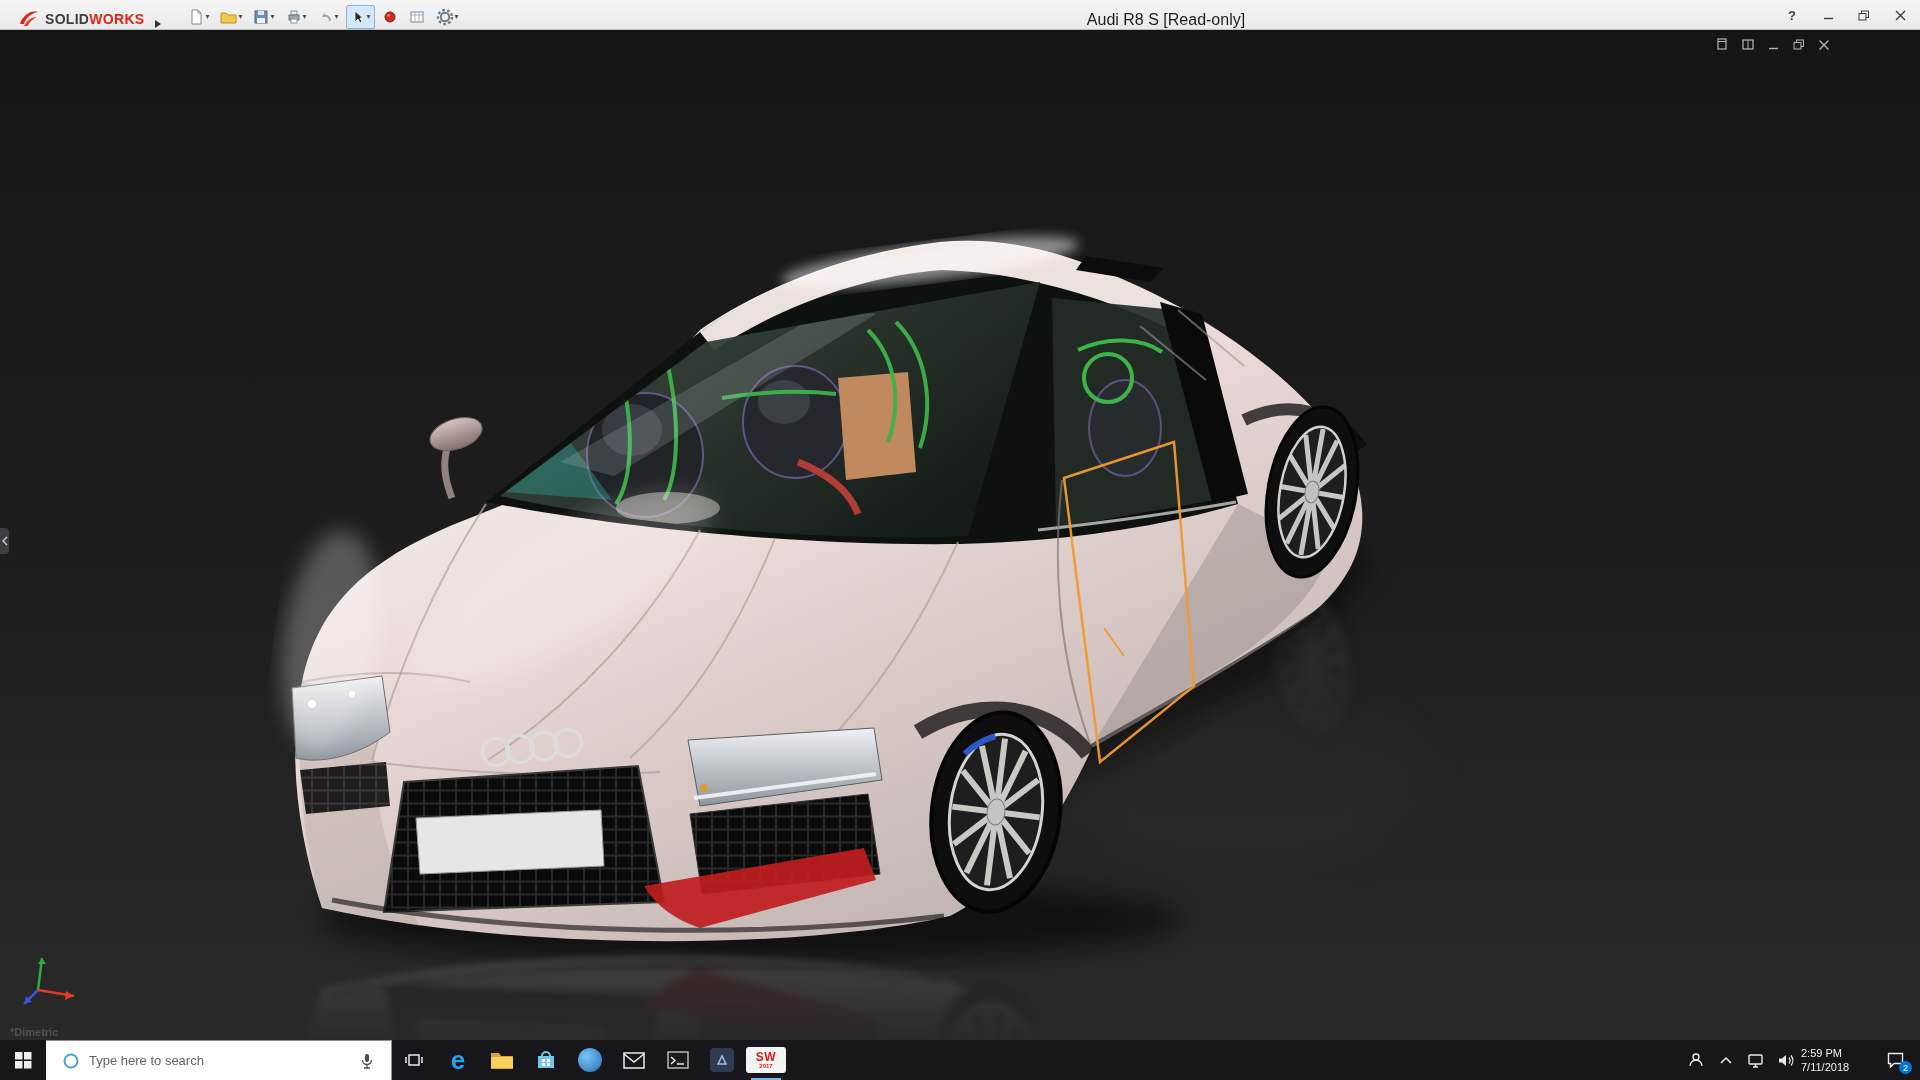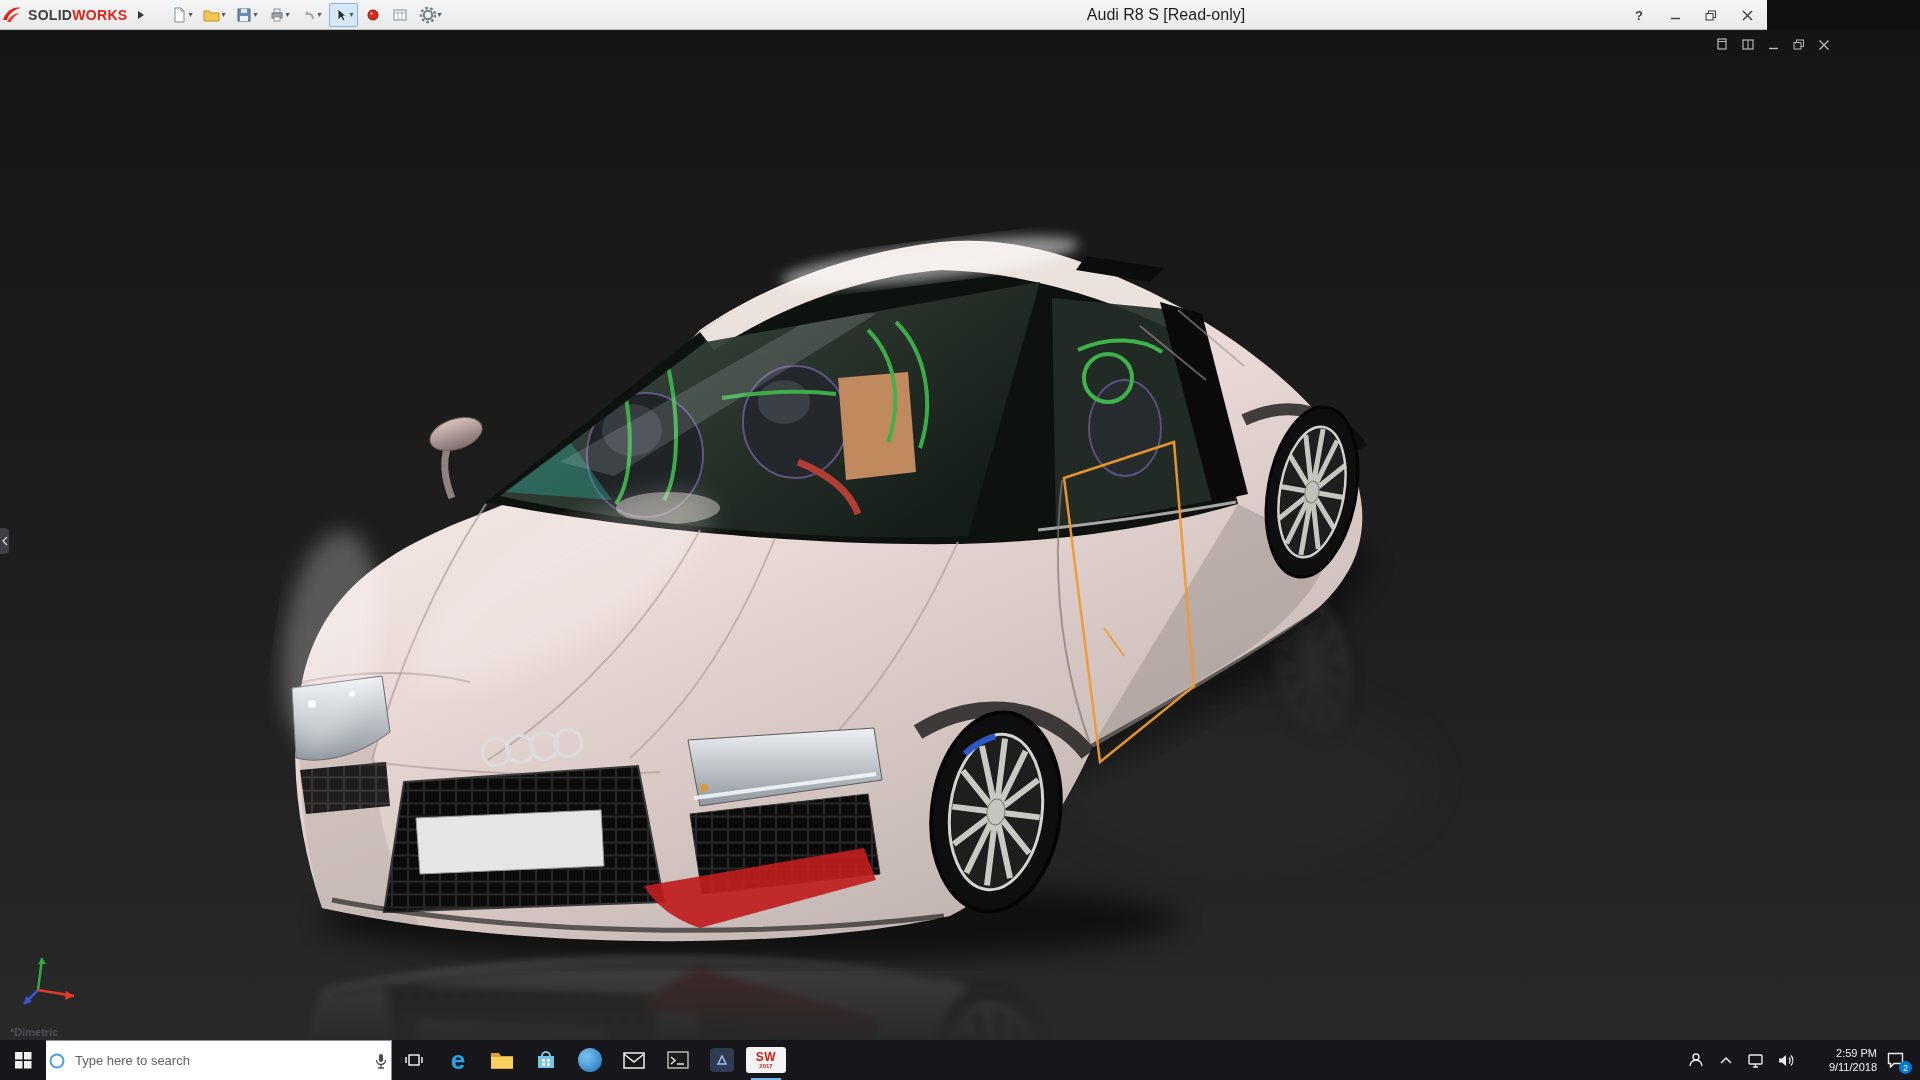--- a/index.html
+++ b/index.html
@@ -1,20 +1,20 @@
 <!DOCTYPE html>
 <html><head>
 <meta charset="utf-8">
 <style>
   *{margin:0;padding:0;box-sizing:border-box}
   html,body{width:1920px;height:1080px;overflow:hidden;background:#000;font-family:"Liberation Sans",sans-serif}
   .stage{position:relative;width:1920px;height:1080px;overflow:hidden;background:#101010}
 
   
-  .titlebar{position:absolute;top:0;left:0;width:1767px;height:30px;background:linear-gradient(#f6f6f6,#e9e9e9);border-bottom:1px solid #bcbcbc;display:flex;align-items:center;padding-left:1px}
+  .titlebar{position:absolute;top:0;left:0;width:1920px;height:30px;background:linear-gradient(#f6f6f6,#e9e9e9);border-bottom:1px solid #bcbcbc;display:flex;align-items:flex-end;padding-left:18px}
   .brand{display:flex;align-items:center;gap:5px}
   .brand-text{font-size:14px;font-weight:bold;letter-spacing:.3px;white-space:nowrap}
   .brand-solid{color:#3d3d3d}
   .brand-works{color:#e2231a}
   .flyout{margin-left:10px;display:flex;align-items:center}
   .toolbar{margin-left:22px;display:flex;align-items:center;gap:3px}
   .tb{height:24px;display:flex;align-items:center;padding:0 3px;border:1px solid transparent;border-radius:2px}
   .tb.active{background:#d5e8fa;border-color:#86b3e0}
   .caret{font-size:8px;color:#555;margin-left:1px;line-height:1}
   .doc-title{position:absolute;left:1166px;transform:translateX(-50%);font-size:16px;color:#1e1e1e;white-space:nowrap}
@@ -25,35 +25,35 @@
   .viewport{position:absolute;top:30px;left:0;width:1844px;height:1010px;background:#1c1c1c}
   .scene{position:absolute;left:0;top:0;width:1920px;height:1010px;display:block}
   .child-controls{position:absolute;top:8px;right:14px;display:flex;gap:13px;align-items:center;opacity:.9}
   .left-tab{position:absolute;left:0;top:498px;width:9px;height:26px;background:#3d3d44;border-radius:0 4px 4px 0;display:flex;align-items:center;justify-content:center}
   .triad{position:absolute;left:14px;bottom:24px}
   .view-label{position:absolute;left:10px;bottom:2px;font-size:11px;font-weight:bold;color:#4f4f57}
 
   
   .taskbar{position:absolute;left:0;bottom:0;width:1920px;height:40px;background:#16161b;display:flex;align-items:stretch;z-index:5}
   .tb-btn{width:46px;display:flex;align-items:center;justify-content:center}
-  .search{width:346px;background:#fff;display:flex;align-items:center;padding:0 2px;gap:9px;border:1px solid #8f8f8f;border-left:none;border-bottom:none}
+  .search{width:346px;background:#fff;display:flex;align-items:center;padding:0 16px;gap:9px;border:1px solid #8f8f8f;border-left:none;border-bottom:none}
   .search input{border:none;outline:none;font-size:13px;color:#444;width:240px;background:transparent;font-family:inherit}
   .search input::placeholder{color:#636363;opacity:1}
   .mic{margin-left:auto}
   .app{width:44px;display:flex;align-items:center;justify-content:center;position:relative}
   .app.active::after{content:"";position:absolute;bottom:0;left:7px;right:7px;height:2px;background:#76b9ed}
   .edge-e{font-size:26px;font-weight:bold;color:#2aa0e8;line-height:1}
   .swicon{width:40px;height:26px;background:#f4f4f4;border-radius:3px;display:flex;flex-direction:column;align-items:center;justify-content:center;line-height:1}
   .swicon .sw{color:#d21e14;font-weight:bold;font-size:12px;letter-spacing:.5px}
   .swicon .swyear{color:#d21e14;font-size:6px;font-weight:bold}
   .round-app{width:24px;height:24px;border-radius:50%;background:radial-gradient(circle at 35% 35%,#7cc4f2,#1f6fb8)}
   .edraw{width:24px;height:24px;border-radius:4px;background:#2f3b52;display:flex;align-items:center;justify-content:center}
   .tray{margin-left:auto;display:flex;align-items:center}
   .tray-ic{width:30px;height:40px;display:flex;align-items:center;justify-content:center;position:relative}
-  .clock{width:76px;text-align:right;font-size:11px;color:#f2f2f2;line-height:1.3;display:flex;flex-direction:column;justify-content:center}
+  .clock{width:76px;text-align:left;font-size:11px;color:#f2f2f2;line-height:1.3;display:flex;flex-direction:column;justify-content:center}
   .badge{position:absolute;right:1px;bottom:6px;min-width:13px;height:13px;border-radius:7px;background:#0078d7;color:#fff;font-size:9px;display:flex;align-items:center;justify-content:center;padding:0 2px}
   .show-desktop{width:7px;border-left:1px solid #3c3c42}
 </style>
 </head>
 <body>
 
 <div class="stage">
 
   <div class="titlebar">
     <div class="brand">
@@ -503,21 +503,21 @@
           </svg>
       </div>
       <div class="tray-ic">
         <svg width="17" height="15" viewBox="0 0 17 15">
             <path d="M1 5.5 v4 h3 l4 3.5 V2 L4 5.5 Z" fill="#ececec"></path>
             <path d="M11 4.5 a5 5 0 0 1 0 6 M13 2.5 a8 8 0 0 1 0 10" fill="none" stroke="#ececec" stroke-width="1.3"></path>
           </svg>
       </div>
       <div class="clock">
         <div>2:59 PM</div>
-        <div>9/11/2018</div>
+        <div>7/11/2018</div>
       </div>
       <div class="tray-ic" style="width:36px">
         <svg width="17" height="16" viewBox="0 0 17 16">
             <path d="M1.5 1.5 h14 v10 H7 l-3.5 3.5 v-3.5 h-2 Z" fill="none" stroke="#ececec" stroke-width="1.4"></path>
           </svg>
         <span class="badge">2</span>
       </div>
       <div class="show-desktop"></div>
     </div>
   </div>

